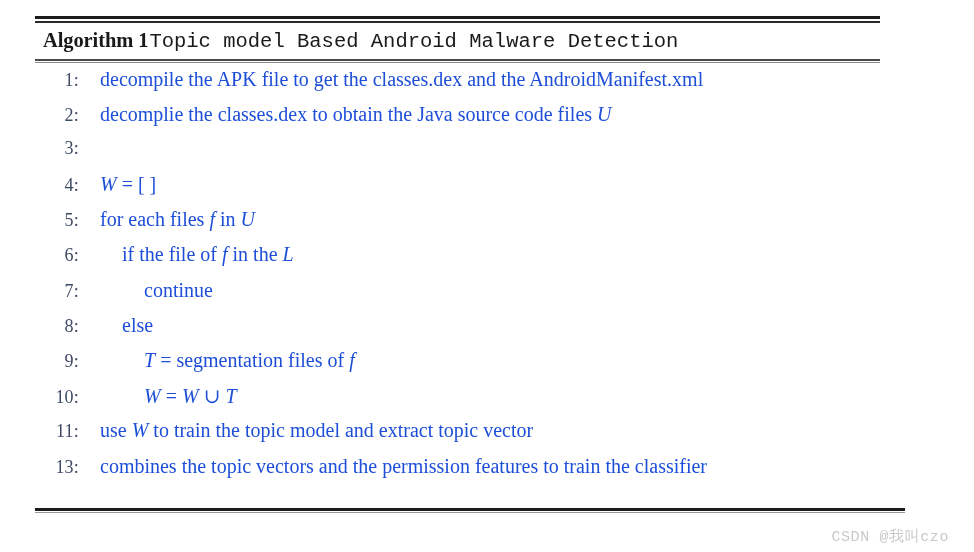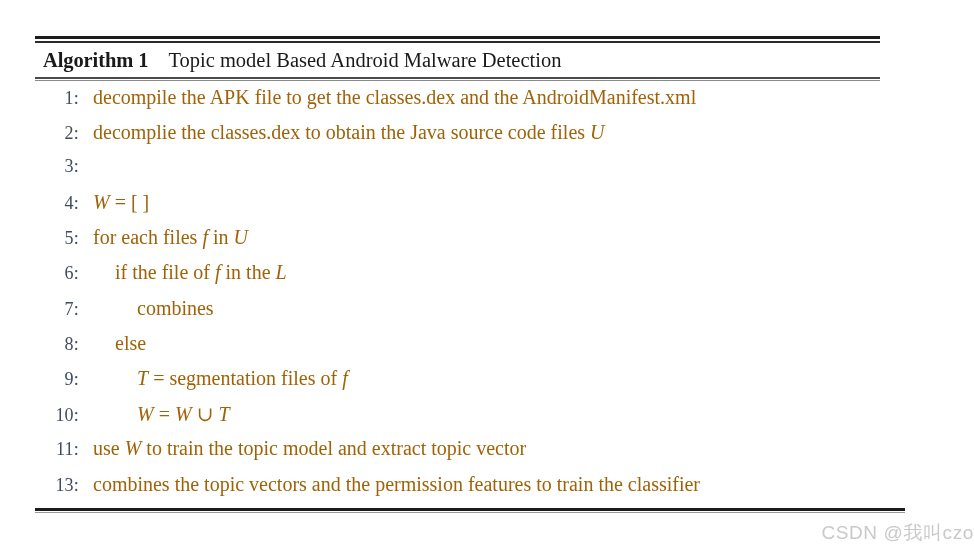--- a/index.html
+++ b/index.html
@@ -15,21 +15,21 @@
     color: #1a1a1a;
     position: relative;
     overflow: hidden;
     -webkit-font-smoothing: antialiased;
   }
 
   
   #algorithm-block {
     position: absolute;
     left: 35px;
-    top: 36px;
+    top: 16px;
     width: 845px;
   }
 
   
   .rule-top-outer {
     height: 3px;
     background: #1c1c1c;
     width: 845px;
   }
   .rule-top-gap {
@@ -50,22 +50,23 @@
     font-size: 20.5px;
     line-height: 1;
     padding: 7px 0 6px 8px;
     white-space: nowrap;
   }
   #algorithm-label {
     font-weight: bold;
     letter-spacing: -0.1px;
   }
   #algorithm-title-text {
-    margin-left: 20px;
+    margin-left: 1px;
     font-weight: normal;
+    font-family: Liberation Mono, monospace;
   }
 
   
   .rule-title-under {
     height: 2px;
     background: #4a4a4a;
     width: 845px;
   }
   .rule-title-under2 {
     height: 1px;
@@ -87,22 +88,22 @@
   }
   .algo-num {
     width: 44px;
     text-align: right;
     flex: 0 0 44px;
     color: #3f4a63;
     font-size: 18px;
     letter-spacing: 0.2px;
   }
   .algo-text {
-    margin-left: 14px;
-    color: #a16207;
+    margin-left: 21px;
+    color: #1d4ed8;
   }
   .ind-0 { padding-left: 0px; }
   .ind-1 { padding-left: 22px; }
   .ind-2 { padding-left: 44px; }
 
   .kw { font-weight: normal; }
   .var { font-style: italic; }
 
   
   #rule-bottom {
@@ -118,24 +119,24 @@
     left: 35px;
     top: 512px;
     width: 870px;
     height: 1px;
     background: #9a9a9a;
   }
 
   
   #watermark {
     position: absolute;
-    right: 0;
+    right: 25px;
     bottom: 6px;
-    font-family: Liberation Sans, sans-serif;
-    font-size: 19px;
+    font-family: Liberation Mono, monospace;
+    font-size: 15px;
     color: #c9c9c9;
     letter-spacing: 0.6px;
     white-space: nowrap;
   }
 </style>
 </head>
 <body>
 
 <div id="algorithm-block">
 
@@ -170,21 +171,21 @@
       <div class="algo-line">
         <span class="algo-num">5:</span>
         <span class="algo-text ind-0"><span class="kw">for</span><span> each files </span><span class="var">f</span><span> in </span><span class="var">U</span></span>
       </div>
       <div class="algo-line">
         <span class="algo-num">6:</span>
         <span class="algo-text ind-1"><span class="kw">if</span><span>  the file of </span><span class="var">f</span><span> in the </span><span class="var">L</span></span>
       </div>
       <div class="algo-line">
         <span class="algo-num">7:</span>
-        <span class="algo-text ind-2"><span class="kw">combines</span></span>
+        <span class="algo-text ind-2"><span class="kw">continue</span></span>
       </div>
       <div class="algo-line">
         <span class="algo-num">8:</span>
         <span class="algo-text ind-1"><span class="kw">else</span></span>
       </div>
       <div class="algo-line">
         <span class="algo-num">9:</span>
         <span class="algo-text ind-2"><span class="var">T</span><span> = segmentation files of </span><span class="var">f</span></span>
       </div>
       <div class="algo-line">

